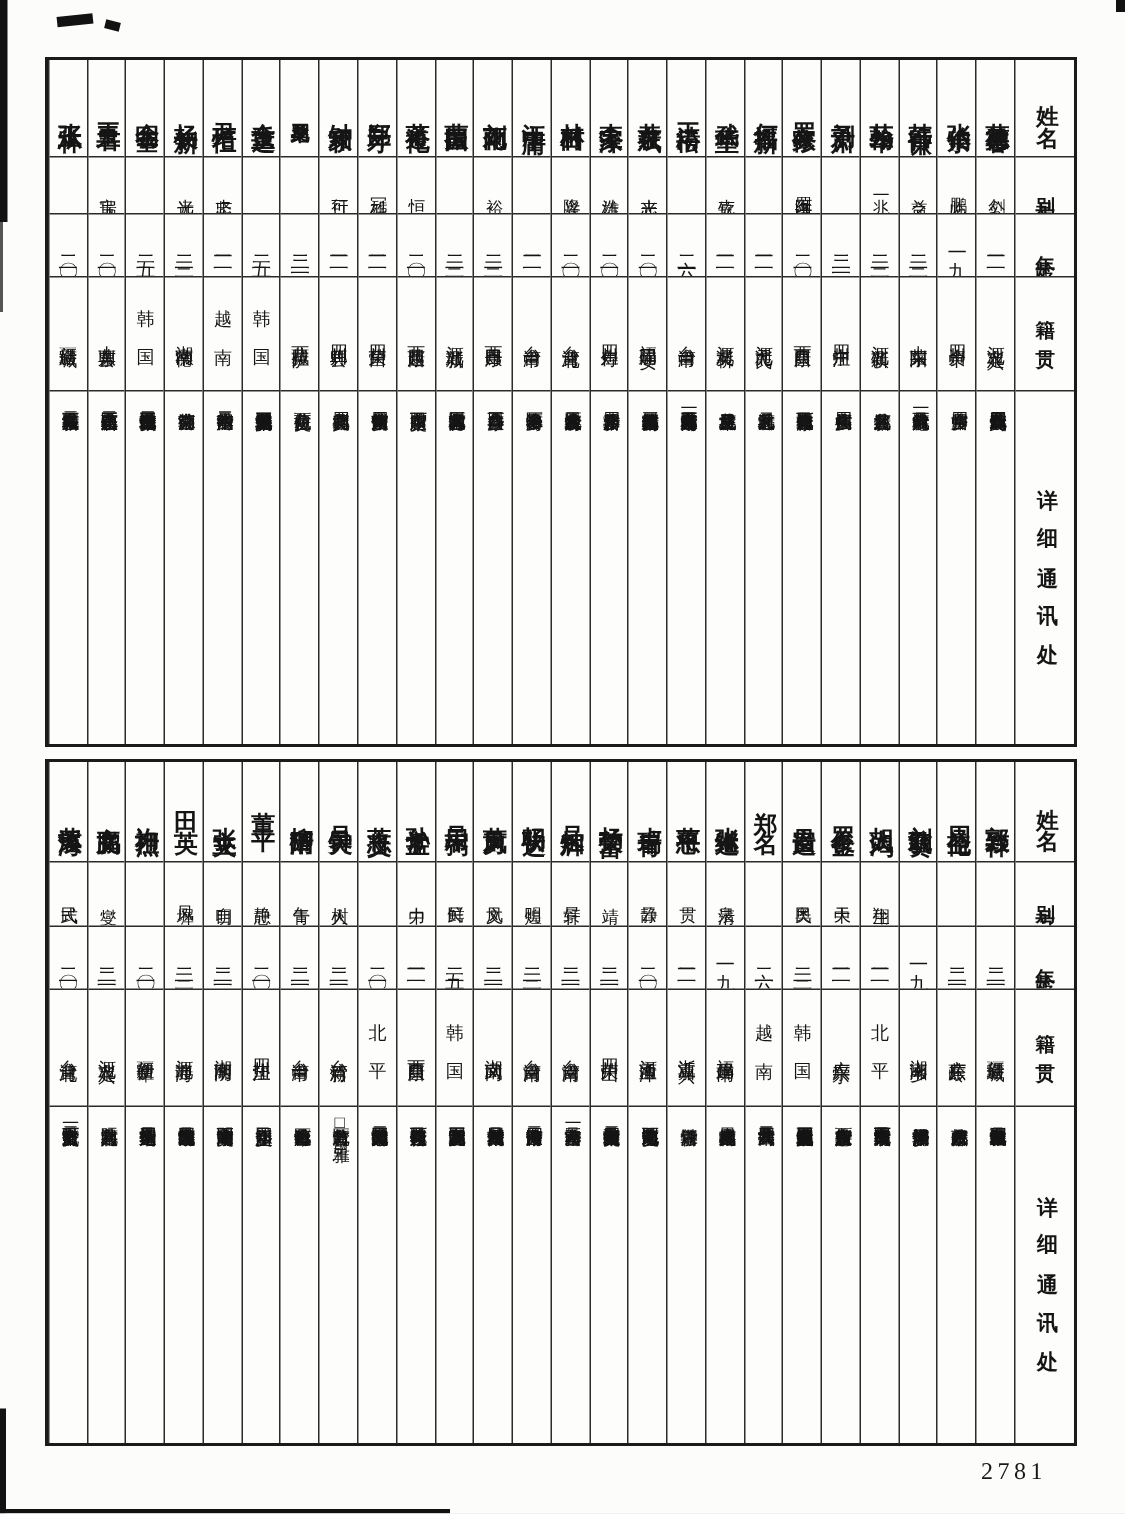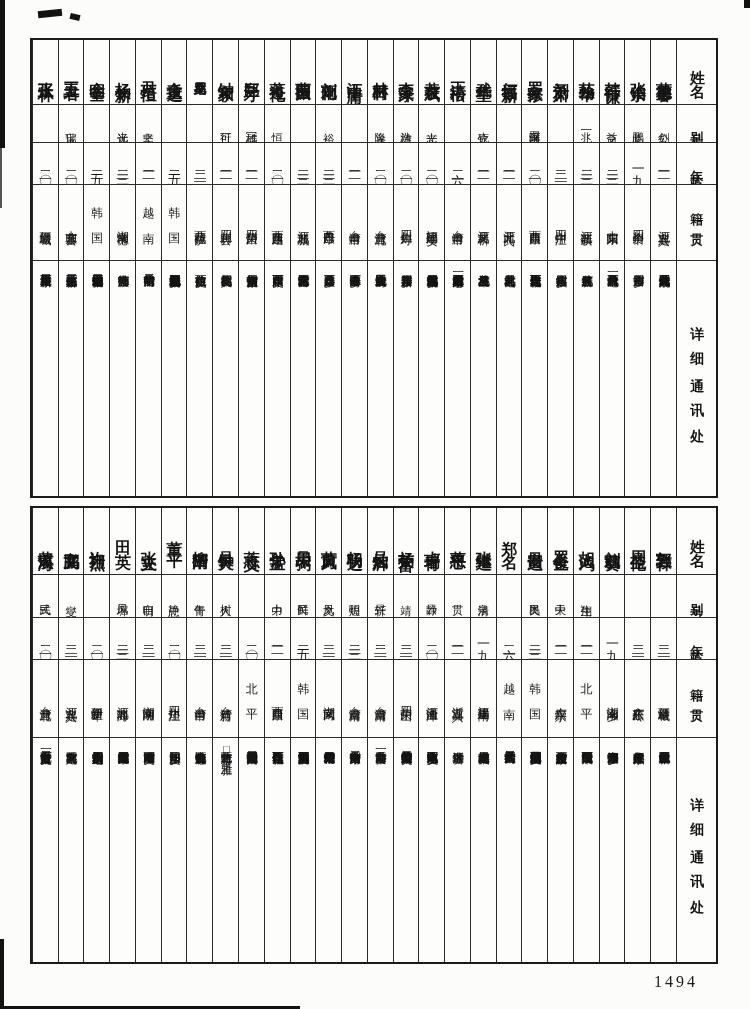--- a/index.html
+++ b/index.html
@@ -972,15 +972,15 @@
         </div>
       <div class="cell c-native">
           <span class="v native">台湾台北</span>
         </div>
       <div class="cell c-addr">
           <span class="v addr">台湾台北市新富町一丁目六二号交</span>
         </div>
     </div>
     </section>
 
-  <div class="page-number">1494</div>
+  <div class="page-number">2781</div>
 
 </div>
 
 </body></html>

